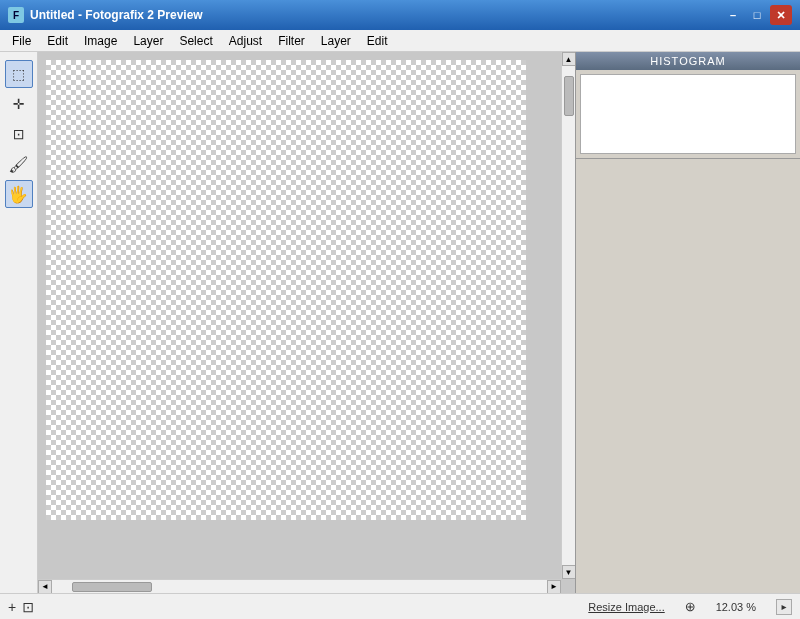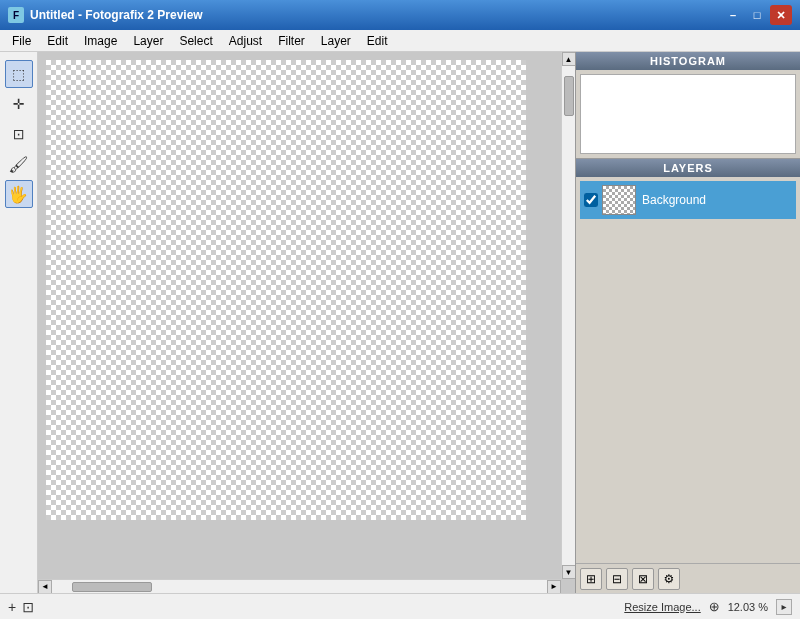--- a/index.html
+++ b/index.html
@@ -167,21 +167,21 @@
     }
 
     .panel-section {
       border-bottom: 1px solid #999;
     }
 
     .panel-header {
       background: linear-gradient(to bottom, #8090a8, #5a6b80);
       color: white;
       font-size: 11px;
-      font-weight: bold;
+      font-weight: normal;
       padding: 3px 8px;
       text-align: center;
       letter-spacing: 1px;
     }
 
     
     #histogram-area {
       height: 80px;
       background: white;
       margin: 4px;
@@ -299,21 +299,21 @@
       padding: 0 8px;
       font-size: 11px;
       color: #333;
     }
     .status-left { 
       display: flex; align-items: center; gap: 6px;
     }
     .status-icon { font-size: 14px; }
     .status-right {
       margin-left: auto;
-      display: flex; align-items: center; gap: 8px;
+      display: flex; align-items: center; gap: 20px;
     }
     .status-resize { cursor: pointer; }
     .status-btn {
       width: 16px; height: 16px;
       display: flex; align-items: center; justify-content: center;
       cursor: pointer;
       font-size: 10px;
       border: 1px solid #aaa;
       background: #e8e8e8;
     }
@@ -372,36 +372,20 @@
   </div>
 
   <div id="right-panel">
 
     <div class="panel-section">
       <div class="panel-header">HISTOGRAM</div>
       <div id="histogram-area"></div>
     </div>
 
 
-    <div id="layers-area">
-      <div class="panel-header">LAYERS</div>
-      <div id="layers-list">
-        <div class="layer-item">
-          <input type="checkbox" class="layer-checkbox" checked="" style="">
-          <div class="layer-thumb"></div>
-          <span class="layer-name">Background</span>
-        </div>
-      </div>
-      <div id="layers-toolbar">
-        <div class="layer-tool-btn" title="New Layer">⊞</div>
-        <div class="layer-tool-btn" title="Duplicate Layer">⊟</div>
-        <div class="layer-tool-btn" title="Delete Layer">⊠</div>
-        <div class="layer-tool-btn" title="Settings">⚙</div>
-      </div>
-    </div>
 
   </div>
 </div>
 
 <div id="status-bar">
   <div class="status-left">
     <span class="status-icon" style="cursor:pointer">+</span>
     <span class="status-icon" style="cursor:pointer">⊡</span>
   </div>
   <div class="status-right">

